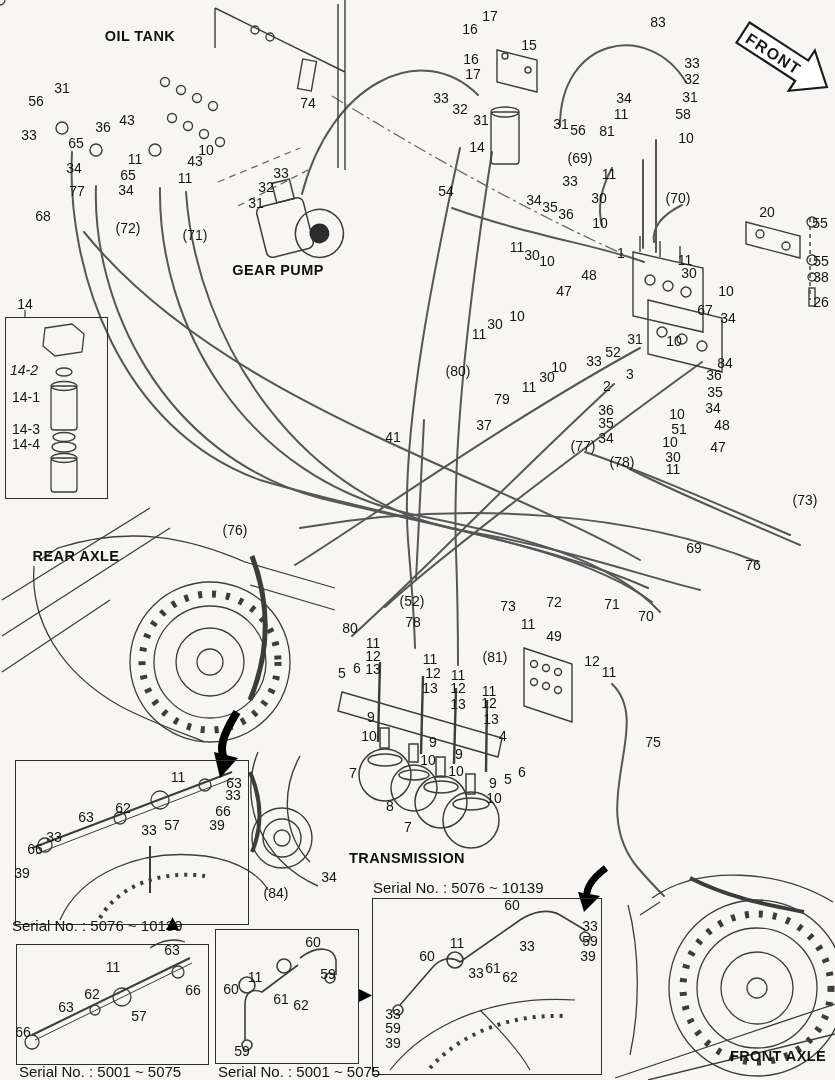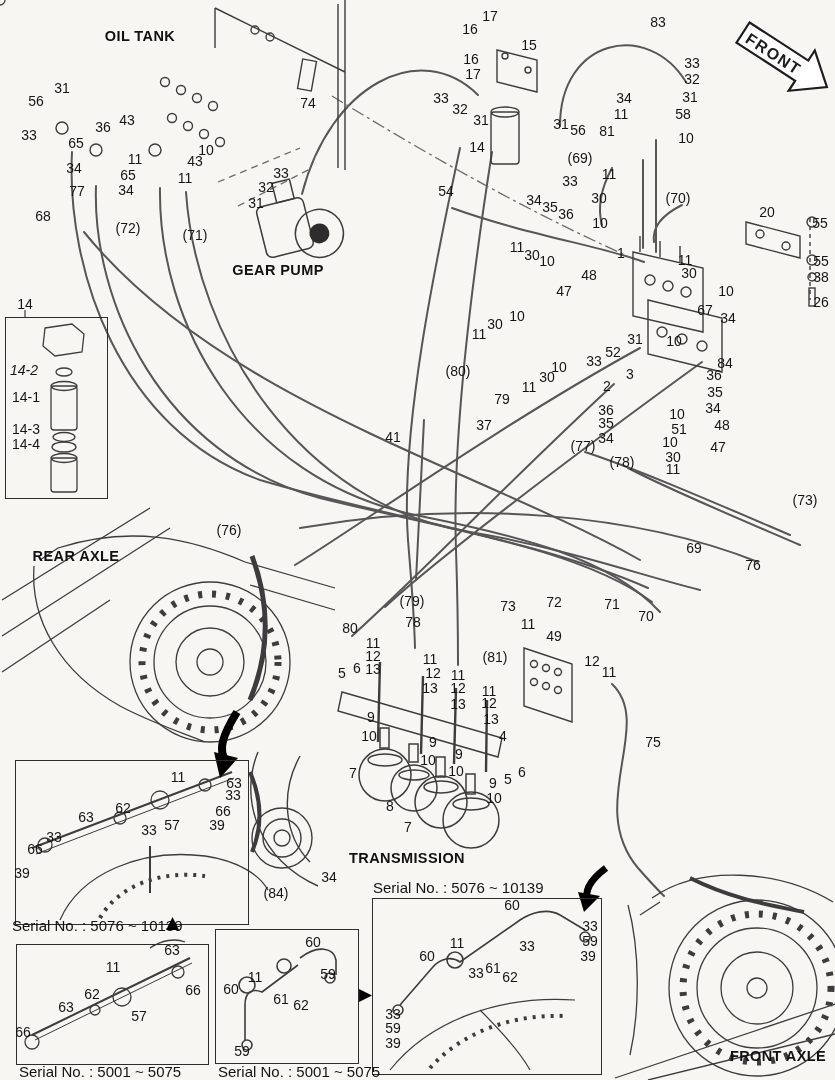--- a/index.html
+++ b/index.html
@@ -348,28 +348,28 @@
       <span class="callout" style="left: 606px; top: 410px;">36</span>
       <span class="callout" style="left: 606px; top: 423px;">35</span>
       <span class="callout" style="left: 606px; top: 438px;">34</span>
       <span class="callout" style="left: 670px; top: 442px;">10</span>
       <span class="callout" style="left: 673px; top: 457px;">30</span>
       <span class="callout" style="left: 673px; top: 469px;">11</span>
       <span class="callout" style="left: 583px; top: 446px;">(77)</span>
       <span class="callout" style="left: 622px; top: 462px;">(78)</span>
       <span class="callout" style="left: 393px; top: 437px;">41</span>
       <span class="callout" style="left: 444px; top: 425px; margin-left: 40px;">37</span>
-      <span class="callout" style="left: 229px; top: 530px;">(76)</span>
+      <span class="callout" style="left: 235px; top: 530px;">(76)</span>
       <span class="callout" style="left: 805px; top: 500px;">(73)</span>
       <span class="callout" style="left: 694px; top: 548px;">69</span>
       <span class="callout" style="left: 753px; top: 565px;">76</span>
       <span class="callout" style="left: 554px; top: 602px;">72</span>
       <span class="callout" style="left: 612px; top: 604px;">71</span>
       <span class="callout" style="left: 646px; top: 616px;">70</span>
-      <span class="callout" style="left: 412px; top: 601px;">(79)</span>
+      <span class="callout" style="left: 412px; top: 601px;">(52)</span>
       <span class="callout" style="left: 508px; top: 606px; text-align: center;">73</span>
       <span class="callout" style="left: 350px; top: 628px;">80</span>
       <span class="callout" style="left: 413px; top: 622px;">78</span>
       <span class="callout" style="left: 495px; top: 657px;">(81)</span>
       <span class="callout" style="left: 373px; top: 643px;">11</span>
       <span class="callout" style="left: 373px; top: 656px;">12</span>
       <span class="callout" style="left: 373px; top: 669px;">13</span>
       <span class="callout" style="left: 357px; top: 668px;">6</span>
       <span class="callout" style="left: 342px; top: 673px;">5</span>
       <span class="callout" style="left: 430px; top: 659px;">11</span>

